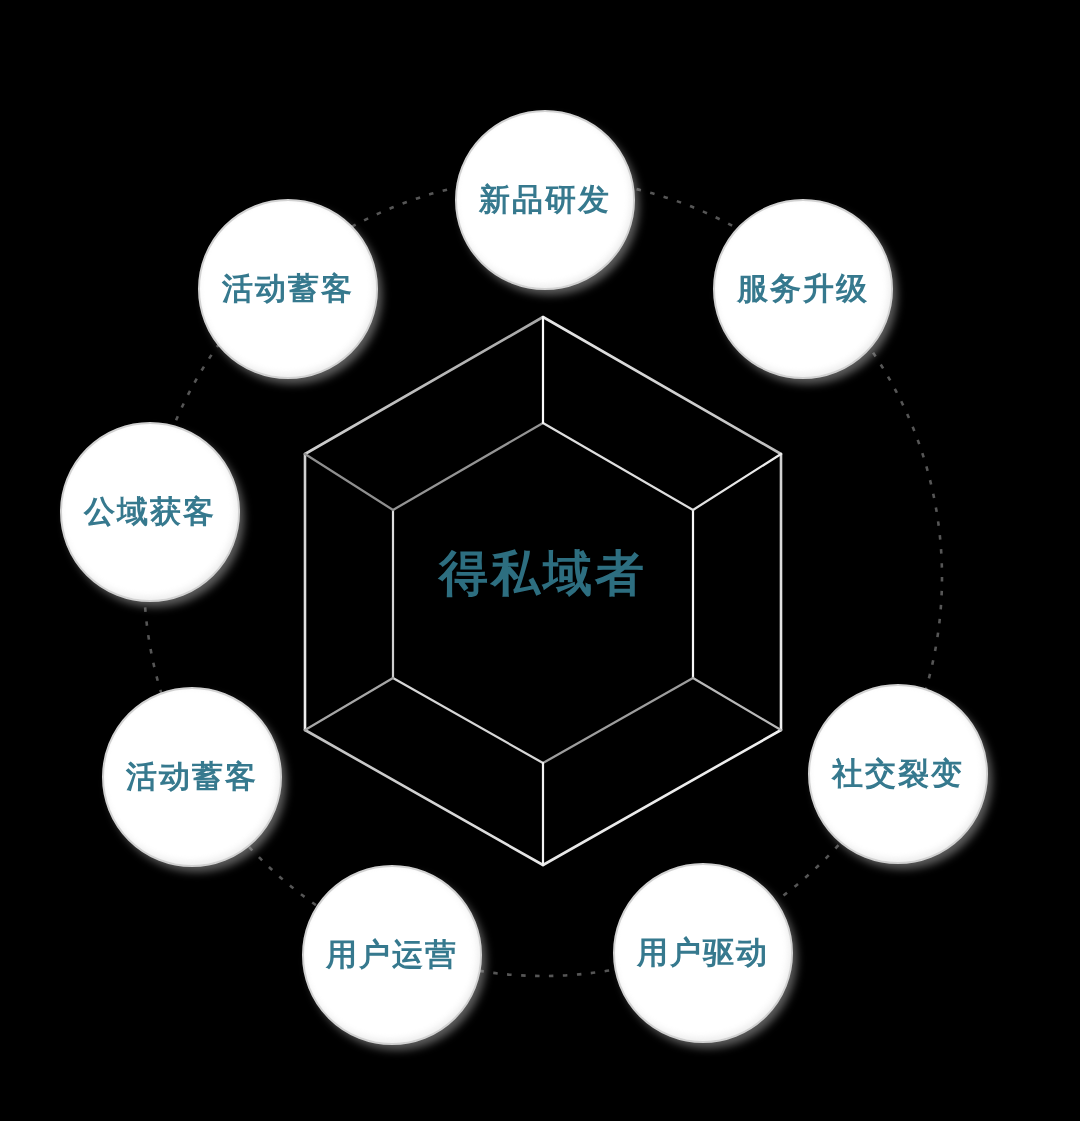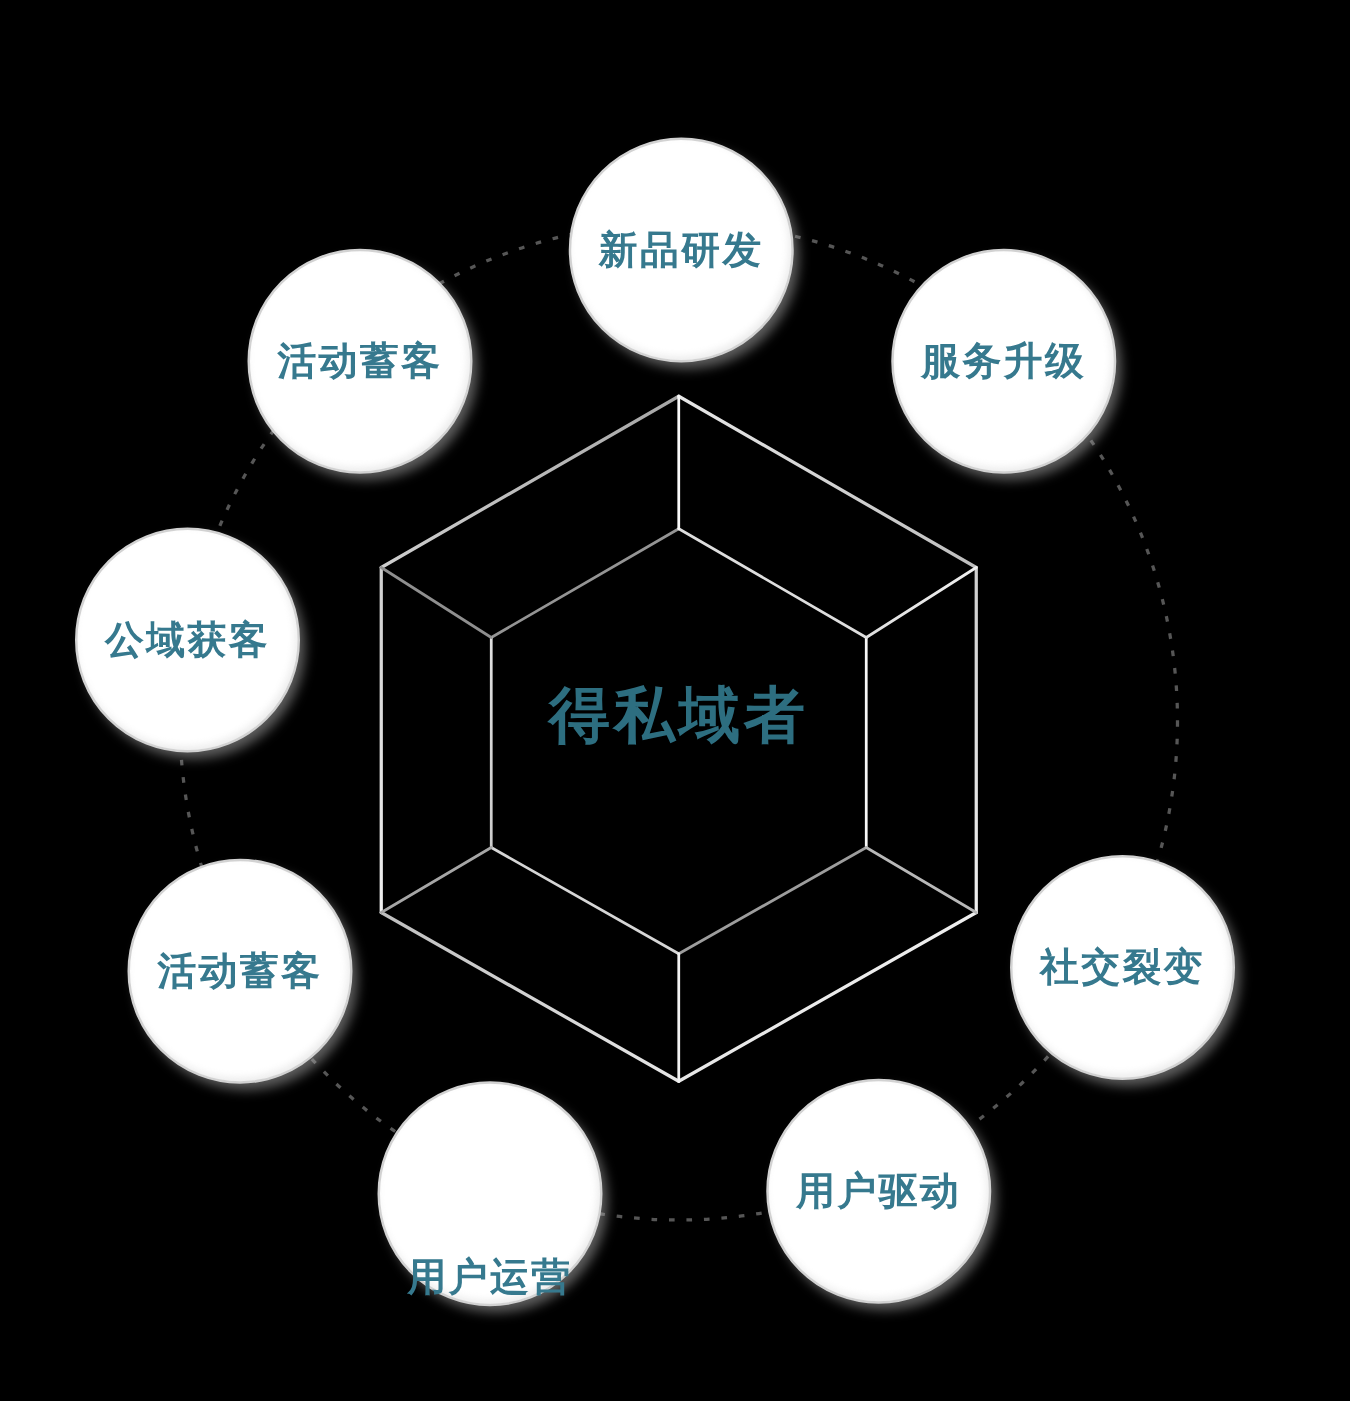--- a/index.html
+++ b/index.html
@@ -139,21 +139,21 @@
   </div>
   <div class="node" style="left:455px; top:110px;">
     <span class="node-label">新品研发</span>
   </div>
   <div class="node" style="left:808px; top:684px;">
     <span class="node-label">社交裂变</span>
   </div>
   <div class="node" style="left:613px; top:863px;">
     <span class="node-label">用户驱动</span>
   </div>
-  <div class="node" style="left:302px; top:865px;align-items:flex-end;">
+  <div class="node" style="left:302px; top:865px;">
     <span class="node-label">用户运营</span>
   </div>
   <div class="node" style="left:102px; top:687px;text-align:center;">
     <span class="node-label">活动蓄客</span>
   </div>
   <div class="node" style="left:60px; top:422px;">
     <span class="node-label">公域获客</span>
   </div>
   <div class="node" style="left:198px; top:199px;">
     <span class="node-label">活动蓄客</span>

